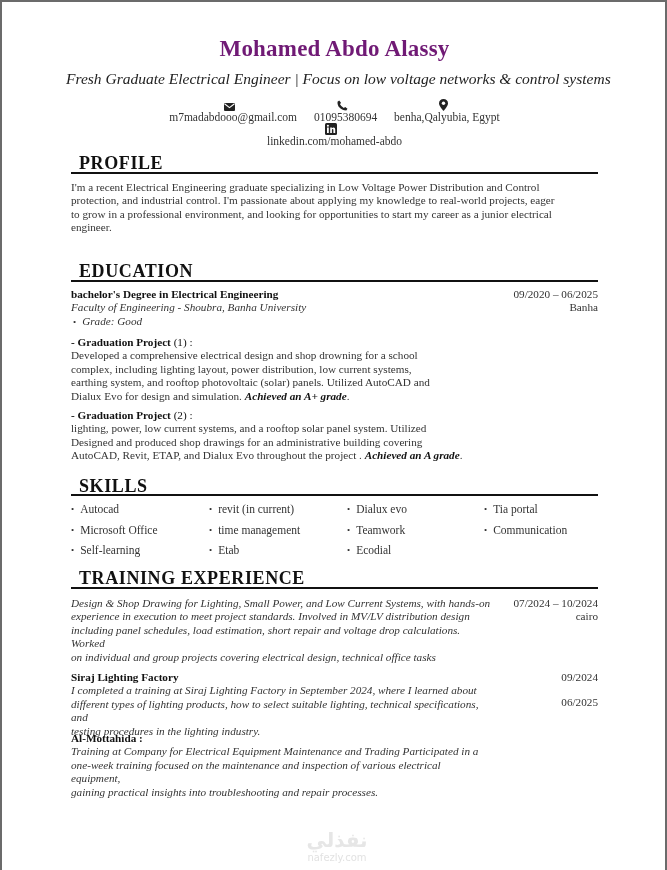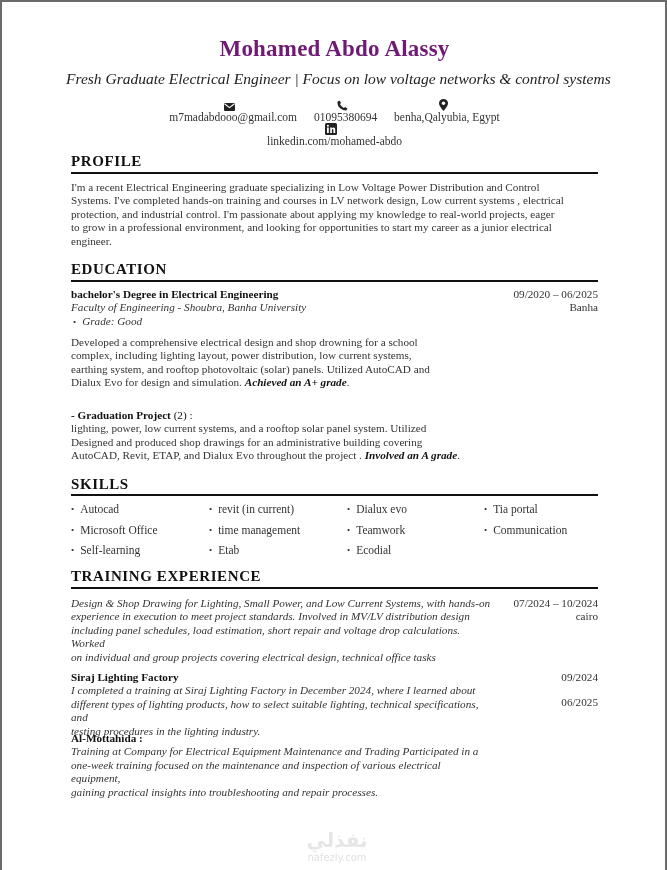--- a/index.html
+++ b/index.html
@@ -13,22 +13,22 @@
   .name { position: absolute; left: 0; width: 527px; top: 36px; text-align: center;
           font-family: "Liberation Serif", serif; font-weight: bold; font-size: 23px; color: #701a75; letter-spacing: 0.2px; }
   .headline { position: absolute; left: -5px; width: 537px; top: 70px; text-align: center;
               font-family: "Liberation Serif", serif; font-style: italic; font-size: 15.5px; color: #222; white-space: nowrap; }
   .contacts { position: absolute; left: 0; width: 527px; top: 99px; text-align: center;
               font-family: "Liberation Serif", serif; font-size: 11.5px; color: #333; white-space: nowrap; }
   .contacts.second { top: 123px; }
   .contact-item { display: inline-flex; align-items: center; margin: 0 7px; flex-direction: column; }
   .contact-item svg { margin-right: 7px; }
 
-  .section-title { position: absolute; left: 0; font-family: "Liberation Serif", serif; font-weight: bold;
-                   font-size: 15px; letter-spacing: 0.6px; color: #111; }
+  .section-title { position: absolute; left: 8px; font-family: "Liberation Serif", serif; font-weight: bold;
+                   font-size: 18px; letter-spacing: 0.6px; color: #111; }
   .rule { position: absolute; left: 0; width: 527px; height: 2px; background: #111; }
 
   .para { position: absolute; left: 0; font-family: "Liberation Serif", serif; font-size: 11.2px; line-height: 13.4px; color: #333; }
   .bold { font-weight: bold; color: #111; }
   .ital { font-style: italic; }
   .right { position: absolute; right: 0; text-align: right; font-family: "Liberation Serif", serif; font-size: 11.2px; line-height: 13.4px; color: #333; }
 
   .skills { position: absolute; left: 0; top: 503px; width: 527px; font-family: "Liberation Serif", serif; font-size: 11.5px; color: #333; }
   .skill { position: absolute; white-space: nowrap; }
   .skill::before { content: "\2022"; margin-right: 6px; font-size: 9px; position: relative; top: -1px; }
@@ -80,51 +80,51 @@
           <path d="M5.2 4.5 H6.9 V5.4 Q7.5 4.3 8.7 4.4 Q10.2 4.5 10.2 6.5 V10 H8.4 V6.9 Q8.4 5.9 7.6 5.9 Q6.9 5.9 6.9 6.9 V10 H5.2 Z" fill="#fff"></path>
         </svg>
       <span>linkedin.com/mohamed-abdo</span>
     </span>
   </div>
 
   <div class="section-title" style="top:153px;">PROFILE</div>
   <div class="rule" style="top:172px;"></div>
   <div class="para" style="top:181px; width:530px;">
     <div>I'm a recent Electrical Engineering graduate specializing in Low Voltage Power Distribution and Control</div>
-    <div>Systems. I've completed hands-on training and courses in LV network design, Low current systems , electrical</div>
     <div>protection, and industrial control. I'm passionate about applying my knowledge to real-world projects, eager</div>
     <div>to grow in a professional environment, and looking for opportunities to start my career as a junior electrical</div>
     <div>engineer.</div>
   </div>
 
   <div class="section-title" style="top:261px;">EDUCATION</div>
   <div class="rule" style="top:280px;"></div>
 
   <div class="para" style="top:288px; width:420px;">
     <div class="bold">bachelor's Degree in Electrical Engineering</div>
     <div class="ital">Faculty of Engineering - Shoubra, Banha University</div>
     <div class="ital"><span style="font-style:normal; font-size:9px; margin:0 6px 0 2px;">•</span><span>Grade: Good</span></div>
   </div>
   <div class="right" style="top:288px;">
     <div>09/2020 – 06/2025</div>
     <div>Banha</div>
   </div>
 
   <div class="para" style="top:336px; width:420px;">
+    <div><span class="bold">- Graduation Project</span> <span class="bold" style="font-weight:normal;">(1) :</span></div>
     <div>Developed a comprehensive electrical design and shop drowning for a school</div>
     <div>complex, including lighting layout, power distribution, low current systems,</div>
     <div>earthing system, and rooftop photovoltaic (solar) panels. Utilized AutoCAD and</div>
     <div><span>Dialux Evo for design and simulation. </span><span class="bold ital">Achieved an A+ grade</span><span>.</span></div>
   </div>
 
   <div class="para" style="top:409px; width:420px;">
     <div><span class="bold">- Graduation Project</span> <span class="bold" style="font-weight:normal;">(2) :</span></div>
     <div>lighting, power, low current systems, and a rooftop solar panel system. Utilized</div>
     <div>Designed and produced shop drawings for an administrative building covering</div>
-    <div><span>AutoCAD, Revit, ETAP, and Dialux Evo throughout the project . </span><span class="bold ital">Involved an A grade</span><span>.</span></div>
+    <div><span>AutoCAD, Revit, ETAP, and Dialux Evo throughout the project . </span><span class="bold ital">Achieved an A grade</span><span>.</span></div>
   </div>
 
   <div class="section-title" style="top:476px;">SKILLS</div>
   <div class="rule" style="top:494px;"></div>
   <div class="skills">
     <div class="skill" style="left:0; top:0;">Autocad</div>
     <div class="skill" style="left:138px; top:0;">revit (in current)</div>
     <div class="skill" style="left:276px; top:0;">Dialux evo</div>
     <div class="skill" style="left:413px; top:0;">Tia portal</div>
     <div class="skill" style="left:0; top:21px;">Microsoft Office</div>
@@ -145,21 +145,21 @@
     <div class="ital">including panel schedules, load estimation, short repair and voltage drop calculations.  Worked</div>
     <div class="ital">on individual and group projects covering electrical design, technical office tasks</div>
   </div>
   <div class="right" style="top:597px;">
     <div>07/2024 – 10/2024</div>
     <div>cairo</div>
   </div>
 
   <div class="para" style="top:671px; width:420px;">
     <div class="bold">Siraj Lighting Factory</div>
-    <div class="ital">I completed a training at Siraj Lighting Factory in December 2024, where I learned about</div>
+    <div class="ital">I completed a training at Siraj Lighting Factory in September 2024, where I learned about</div>
     <div class="ital">different types of lighting products, how to select suitable lighting, technical specifications, and</div>
     <div class="ital">testing procedures in the lighting industry.</div>
   </div>
   <div class="right" style="top:671px;">
     <div>09/2024</div>
   </div>
 
   <div class="para" style="top:732px; width:420px;">
     <div class="bold">Al-Mottahida :</div>
     <div class="ital">Training at Company for Electrical Equipment Maintenance and Trading Participated in a</div>

